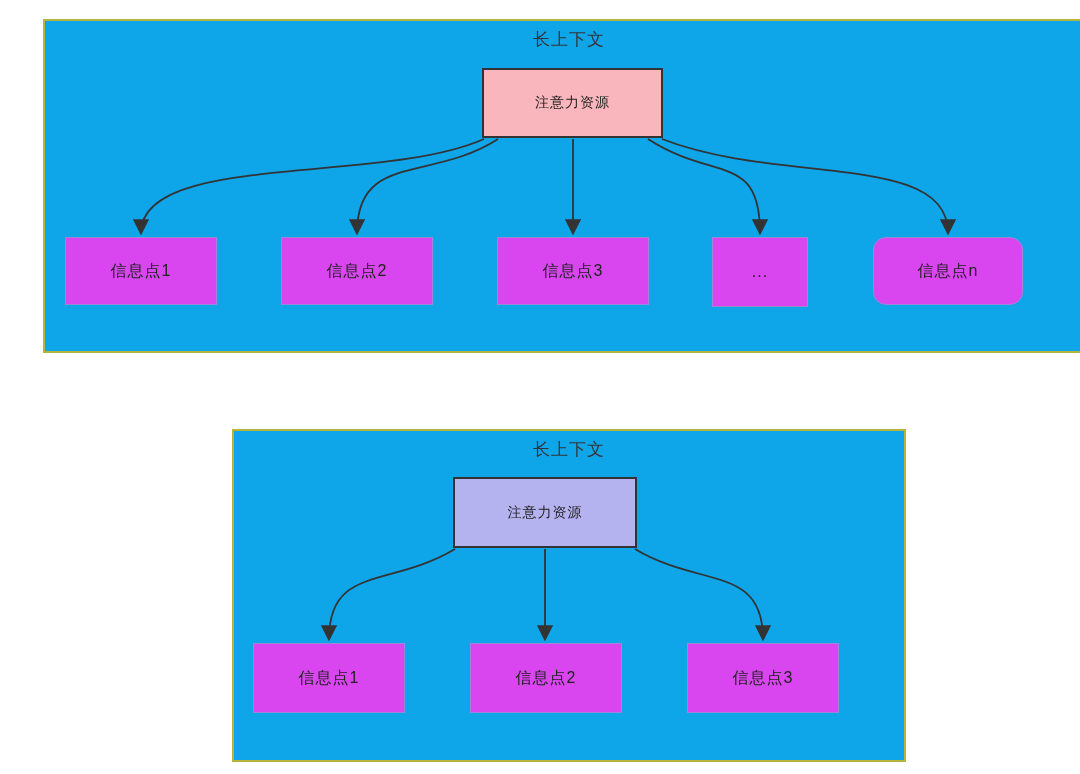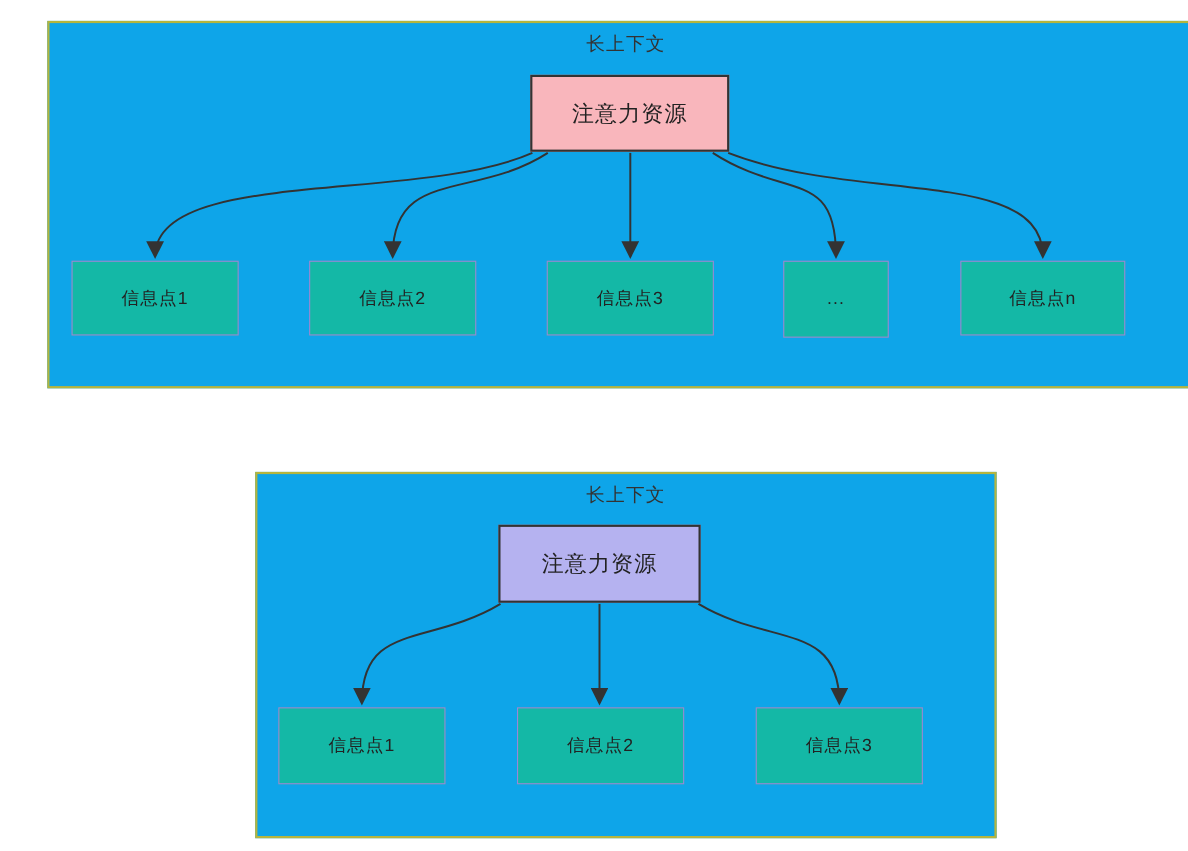--- a/index.html
+++ b/index.html
@@ -32,29 +32,29 @@
     color: #333333;
     letter-spacing: 1px;
   }
   .attention-box {
     position: absolute;
     border: 2px solid #333333;
     box-sizing: border-box;
     display: flex;
     align-items: center;
     justify-content: center;
-    font-size: 20px;
+    font-size: 14px;
     color: #222222;
     letter-spacing: 1px;
   }
   .attention-box.pink   { background: #f9b6bc; }
   .attention-box.purple { background: #b5b2f0; }
   .info-node {
     position: absolute;
-    background: #14b8a6;
+    background: #d946ef;
     border: 1.5px solid #9b86d8;
     box-sizing: border-box;
     display: flex;
     align-items: center;
     justify-content: center;
     font-size: 16px;
     color: #222222;
     letter-spacing: 1px;
   }
   .arrow-layer {
@@ -89,21 +89,21 @@
   </div>
   <div class="info-node" style="left:281px; top:237px; width:152px; height:68px;">
     <span>信息点2</span>
   </div>
   <div class="info-node" style="left:497px; top:237px; width:152px; height:68px;">
     <span>信息点3</span>
   </div>
   <div class="info-node" style="left:712px; top:237px; width:96px;  height:70px;">
     <span>...</span>
   </div>
-  <div class="info-node" style="left:873px; top:237px; width:150px; height:68px;">
+  <div class="info-node" style="left:873px; top:237px; width:150px; height:68px;border-radius:13px;">
     <span>信息点n</span>
   </div>
 
   <div class="group-container" style="left:208px; top:429px; width:674px; height:333px;">
     <div class="group-title">长上下文</div>
   </div>
 
   <div class="attention-box purple" style="left:453px; top:477px; width:184px; height:71px;">
     <span>注意力资源</span>
   </div>

